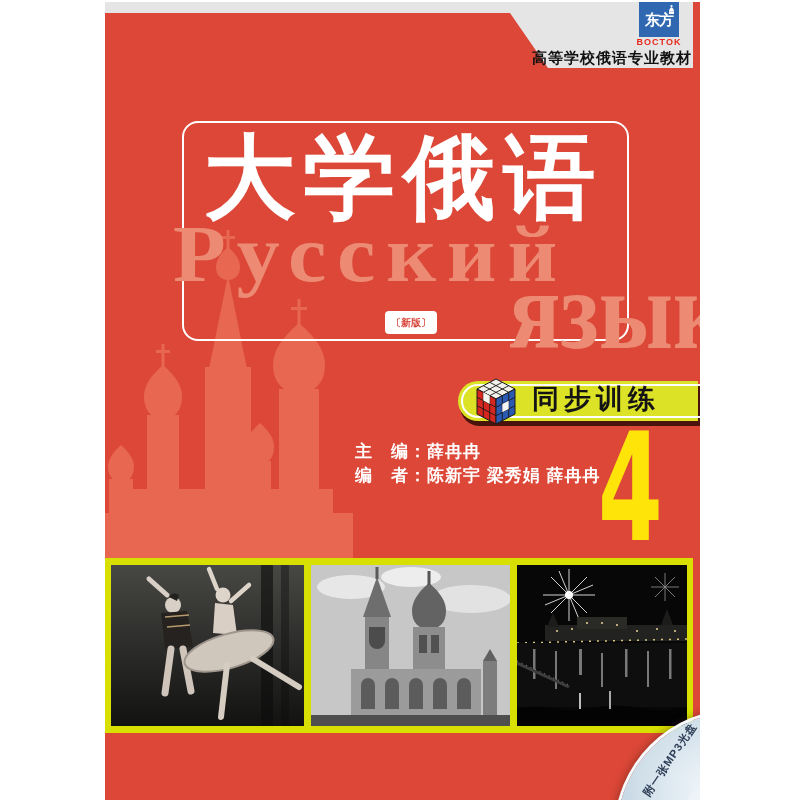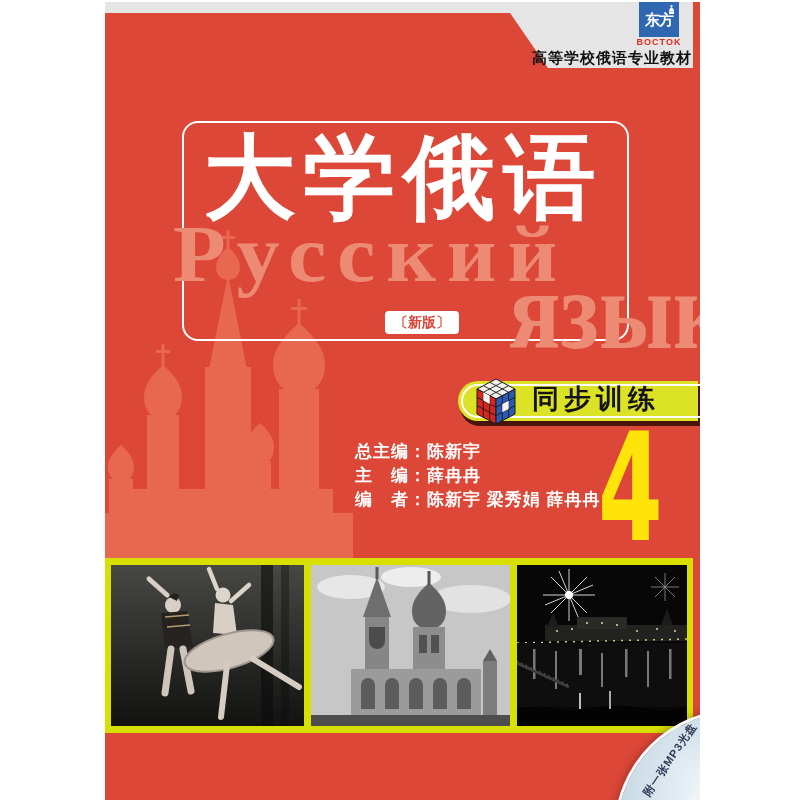--- a/index.html
+++ b/index.html
@@ -43,23 +43,23 @@
     position:absolute;left:68px;top:212px;color:#ec8a74;
     font-family:"Liberation Serif",serif;font-weight:bold;font-size:80px;line-height:1;
     letter-spacing:10px;transform:scaleX(1.08);transform-origin:left top;white-space:nowrap;
   }
   .title-ru2{
     position:absolute;left:404px;top:252px;color:#ec8a74;
     font-family:"Liberation Serif",serif;font-weight:bold;font-size:112px;line-height:1;
     transform:scaleX(0.85);transform-origin:left top;white-space:nowrap;
   }
   .edition-badge{
-    position:absolute;left:280px;top:309px;width:74px;height:23px;background:#ffffff;
+    position:absolute;left:280px;top:309px;width:52px;height:23px;background:#ffffff;
     border-radius:4px;display:flex;align-items:center;justify-content:center;
-    color:#d8463a;font-weight:bold;font-size:14px;letter-spacing:0px;
+    color:#d8463a;font-weight:bold;font-size:10px;letter-spacing:0px;
   }
   
   .cathedral-silhouette{position:absolute;left:-2px;top:215px;width:250px;height:341px;}
   
   .ribbon{
     position:absolute;left:353px;top:379px;width:240px;height:40px;background:#dce226;
     border-radius:20px 0 0 20px;box-shadow:2px 5px 0 rgba(48,10,5,0.85);
   }
   .ribbon::after{
     content:"";position:absolute;top:3px;left:3px;right:-4px;bottom:3px;
@@ -172,21 +172,20 @@
         <path d="M28.3,17.7 L28.3,42.7 M34.7,14.3 L34.7,39.3"></path>
         <path d="M22,29.3 L41,19.3 M22,37.7 L41,27.7"></path>
       </g>
       <polygon points="9.3,14.3 15.7,17.7 15.7,25.9 9.3,22.6" fill="#f5f5f2"></polygon>
       <polygon points="28.3,26 34.7,22.7 34.7,31 28.3,34.3" fill="#f5f5f2"></polygon>
     </svg>
     <div class="ribbon-label">同步训练</div>
   </div>
 
   <div class="credits">
-    <div>总主编：陈新宇</div>
     <div>主　编：薛冉冉</div>
     <div>编　者：陈新宇 梁秀娟 薛冉冉</div>
   </div>
 
   <div class="volume-number">4</div>
 
   <div class="photo-strip">
     <div class="photo photo-1">
       <svg viewBox="0 0 193 161" preserveAspectRatio="none">
         <defs>

